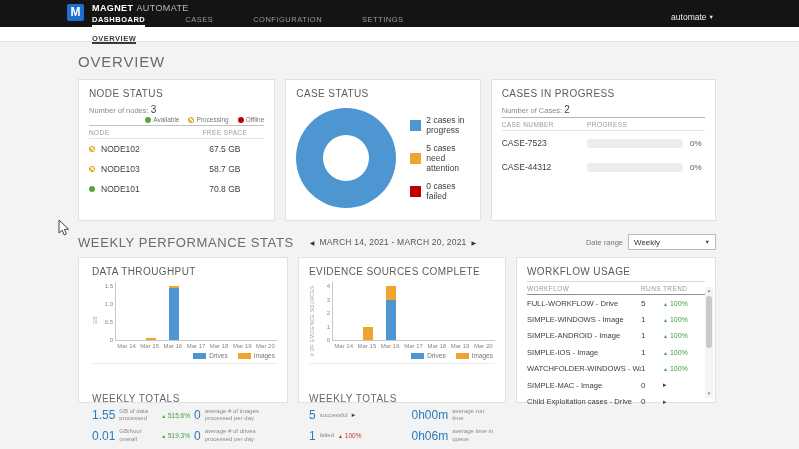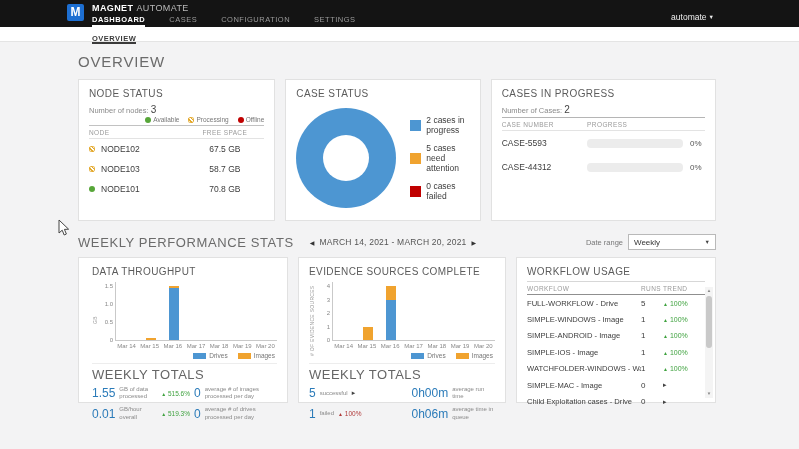--- a/index.html
+++ b/index.html
@@ -5,21 +5,21 @@
   html,body{margin:0;padding:0;background:#cfcfcf;}
   .page{width:799px;height:449px;position:relative;background:#f3f3f4;overflow:hidden;
         font-family:"Liberation Sans",sans-serif;-webkit-font-smoothing:antialiased;}
 
   
   .topbar{height:27px;background:#141414;position:relative;}
   .logo{position:absolute;left:67px;top:4px;width:17px;height:17px;background:#1d6fd2;border-radius:2px;
         color:#fff;font-weight:bold;font-size:12px;line-height:17px;text-align:center;}
   .brandrow{position:absolute;left:92px;top:3px;font-size:9px;color:#fff;font-weight:bold;letter-spacing:.4px;}
   .brand-secondary{color:#b9b9b9;font-weight:normal;margin-left:3px;}
-  .navrow{position:absolute;left:92px;bottom:0;display:flex;gap:24px;}
+  .navrow{position:absolute;left:92px;bottom:0;display:flex;gap:40px;}
   .nav-item{font-size:7.5px;color:#9a9a9a;letter-spacing:.5px;padding-bottom:3px;cursor:pointer;}
   .nav-item.active{color:#fff;font-weight:bold;border-bottom:2px solid #fff;padding-bottom:1px;}
   .usermenu{position:absolute;right:85px;bottom:5px;font-size:8.5px;color:#efefef;cursor:pointer;}
   .usermenu .caret{font-size:5.5px;vertical-align:1px;margin-left:2px;}
 
   
   .subnav{height:14px;background:#fff;padding-left:92px;border-bottom:1px solid #e4e4e4;}
   .subtab{display:inline-block;font-size:7.5px;font-weight:bold;color:#3a3a3a;letter-spacing:.5px;
           padding-top:2px;border-bottom:2px solid #3a3a3a;height:12px;box-sizing:border-box;cursor:pointer;}
 
@@ -91,21 +91,21 @@
   .slot{flex:1;display:flex;justify-content:center;align-items:flex-end;height:100%;}
   .bar{width:10px;display:flex;flex-direction:column;justify-content:flex-end;height:100%;}
   .xlabels{display:flex;margin-left:15px;margin-top:2px;}
   .xlabels span{flex:1;text-align:center;font-size:6px;color:#888;}
   .clegend{display:flex;justify-content:flex-end;gap:10px;margin:3px 2px 0 0;}
   .clegend .lg{display:flex;align-items:center;gap:3px;font-size:6.5px;color:#777;}
   .clegend .lsw{width:13px;height:6px;display:inline-block;}
 
   
   .totals{margin-top:4px;border-top:1px solid #ededed;padding-top:3px;}
-  .totals-title{font-size:13px;color:#666;letter-spacing:.5px;}
+  .totals-title{font-size:10px;color:#666;letter-spacing:.5px;margin-top:26px;}
   .tgrid{display:grid;grid-template-columns:1.18fr 1fr;row-gap:6px;column-gap:4px;margin-top:4px;}
   .titem{display:flex;align-items:center;gap:4px;}
   .tval{font-size:12px;color:#2b7bb9;flex:0 0 auto;}
   .tlab{font-size:6px;color:#8a8a8a;line-height:1.2;max-width:56px;}
   .ttrend{font-size:6.5px;white-space:nowrap;}
   .ttrend .tri{font-size:5px;vertical-align:.5px;}
 
   
   .wf-head{display:flex;font-size:6.5px;color:#9a9a9a;letter-spacing:.4px;padding:3px 10px 2px 0;
            border-top:1px solid #d7d7d7;border-bottom:1px solid #8f8f8f;margin-top:4px;}
@@ -213,21 +213,21 @@
         <div class="ptitle">CASES IN PROGRESS</div>
         <div class="countline">
           <span>Number of Cases:</span><b>2</b>
         </div>
         <div class="cip-head">
           <span class="cc1">CASE NUMBER</span>
           <span class="cc2">PROGRESS</span>
         </div>
         <div id="cip-rows">
             <div class="crow">
-       <span class="cnum">CASE-5593</span>
+       <span class="cnum">CASE-7523</span>
        <span class="pbar">
                 <i style="width:0%"></i>
               </span>
        <span class="pct">0%</span>
             </div>
             <div class="crow">
        <span class="cnum">CASE-44312</span>
        <span class="pbar">
                 <i style="width:0%"></i>
               </span>

